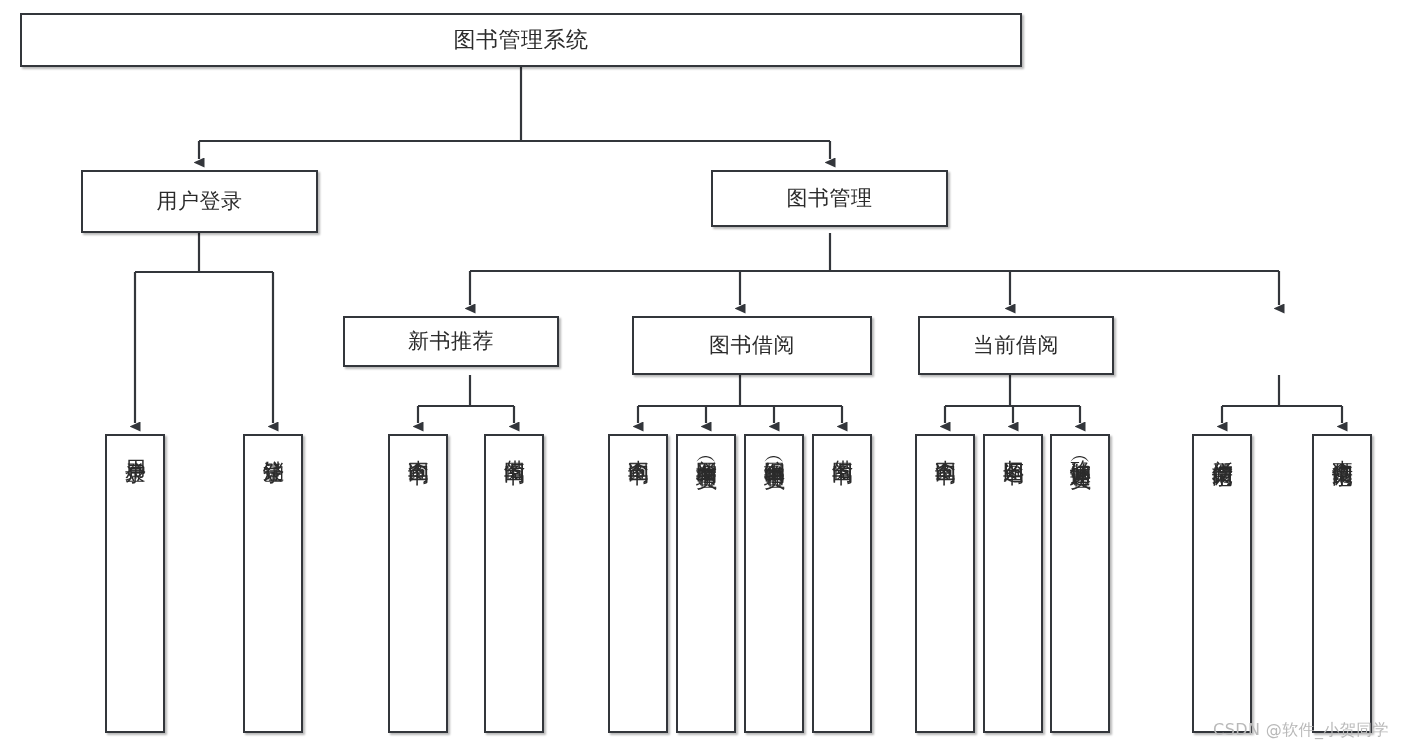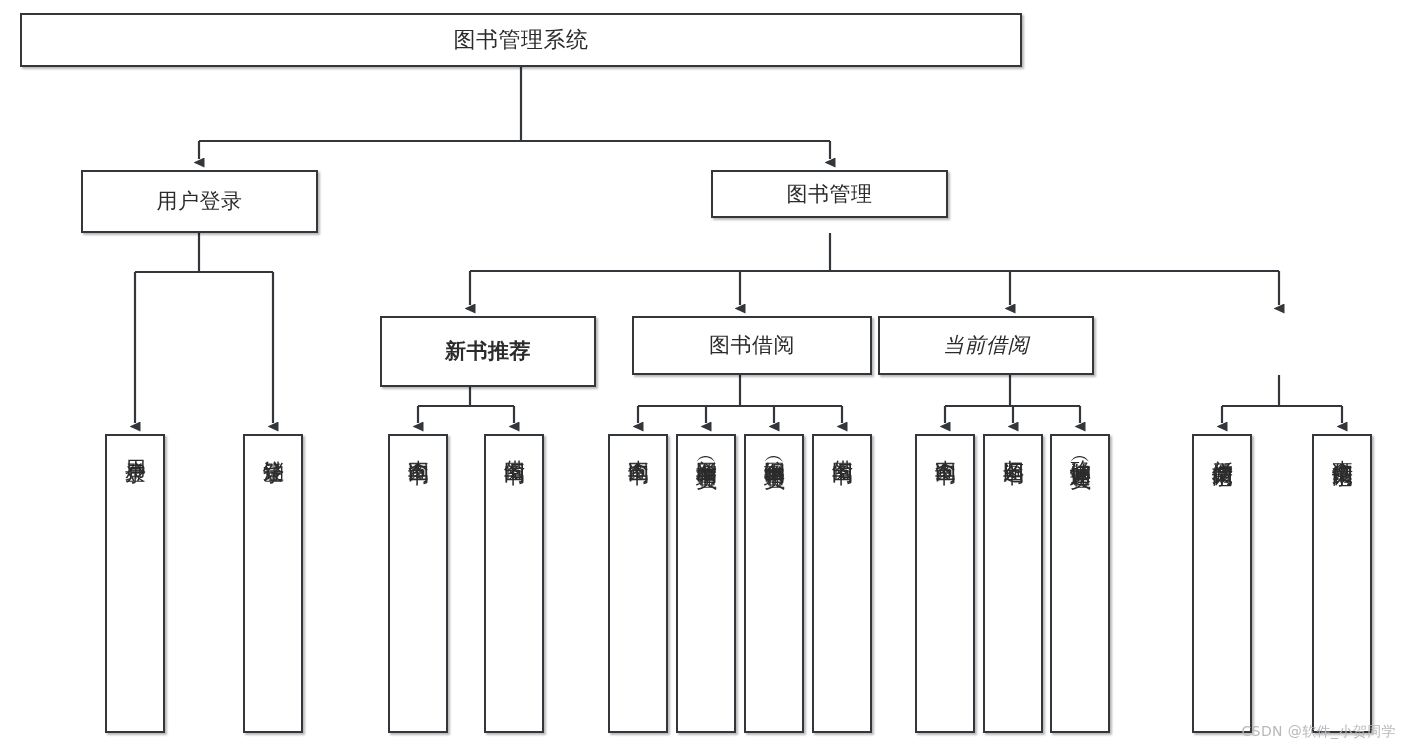--- a/index.html
+++ b/index.html
@@ -58,23 +58,23 @@
     writing-mode: vertical-rl;
     text-orientation: upright;
     font-size: 21px;
     line-height: 1.0;
     letter-spacing: 1.5px;
     white-space: nowrap;
     max-height: 100%;
   }
   .watermark {
     position: absolute;
-    right: 9px;
+    right: 16px;
     bottom: 6px;
-    font-size: 14px;
+    font-size: 16px;
     color: #b9b9b9;
     letter-spacing: 0.4px;
     white-space: nowrap;
     pointer-events: none;
   }
 </style>
 </head>
 <body>
 
 <div id="canvas">
@@ -130,31 +130,31 @@
     </g>
   </svg>
 
   <div class="node horizontal root" style="left:20px; top:13px; width:1002px; height:54px;">
     <span class="node-label">图书管理系统</span>
   </div>
 
   <div class="node horizontal" style="left:81px; top:170px; width:237px; height:63px;">
     <span class="node-label">用户登录</span>
   </div>
-  <div class="node horizontal" style="left:711px; top:170px; width:237px; height:48px;">
+  <div class="node horizontal" style="left:711px; top:170px; width:237px; height:57px;">
     <span class="node-label">图书管理</span>
   </div>
 
-  <div class="node horizontal" style="left:380px; top:316px; width:216px; height:71px;font-weight:bold;">
+  <div class="node horizontal" style="left:343px; top:316px; width:216px; height:51px;">
     <span class="node-label">新书推荐</span>
   </div>
   <div class="node horizontal" style="left:632px; top:316px; width:240px; height:59px;">
     <span class="node-label">图书借阅</span>
   </div>
-  <div class="node horizontal" style="left:878px; top:316px; width:216px; height:59px;font-style:italic;">
+  <div class="node horizontal" style="left:918px; top:316px; width:196px; height:59px;">
     <span class="node-label">当前借阅</span>
   </div>
 
   <div class="node vertical" style="left:105px; top:434px; width:60px; height:299px;">
     <span class="node-label">用户登录</span>
   </div>
   <div class="node vertical" style="left:243px; top:434px; width:60px; height:299px;">
     <span class="node-label">注销登录</span>
   </div>
 

